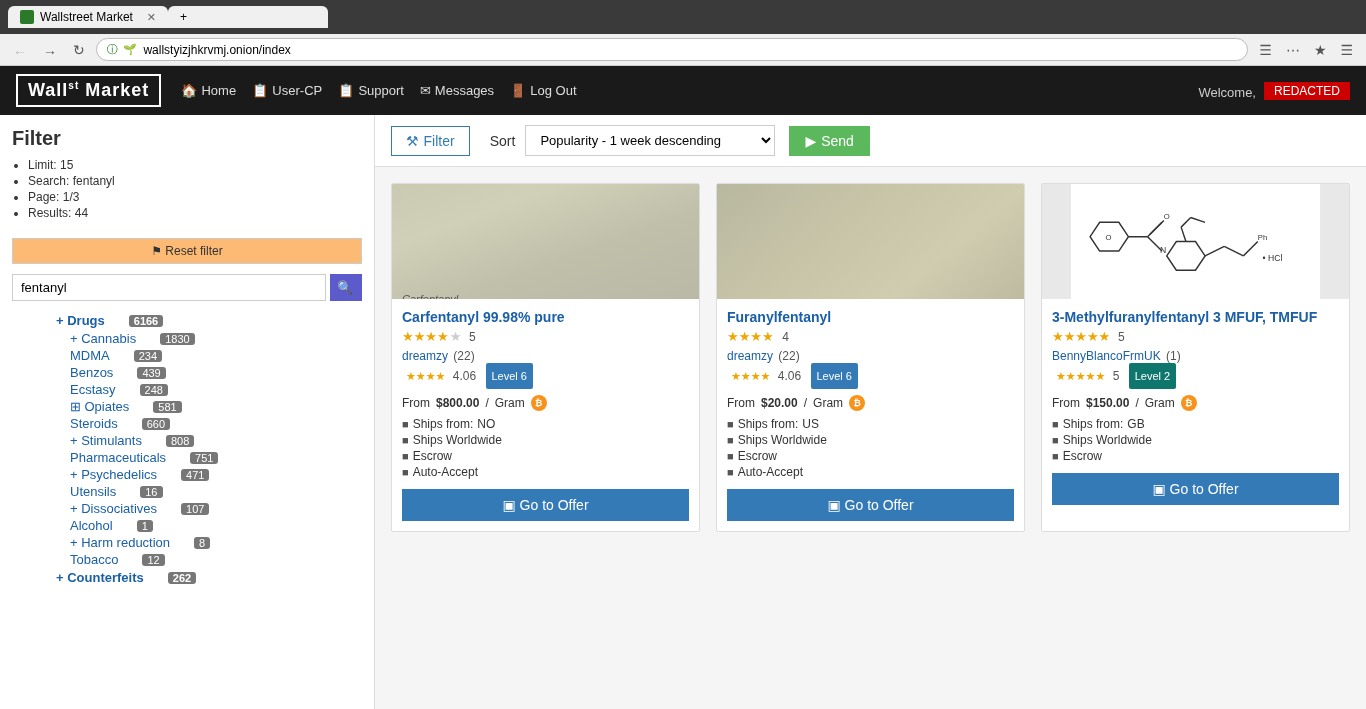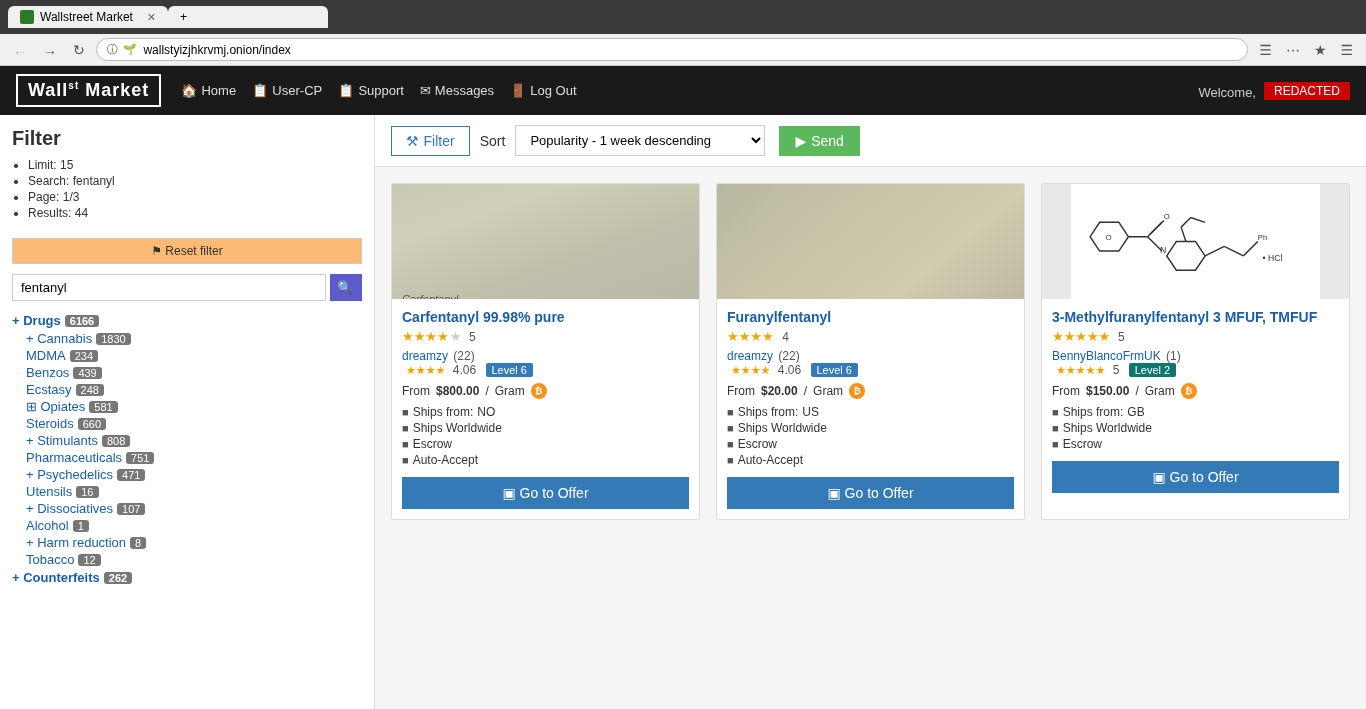--- a/index.html
+++ b/index.html
@@ -36,52 +36,52 @@
     .sidebar { width: 375px; background: white; padding: 12px; overflow-y: auto; border-right: 1px solid #ddd; }
     .filter-title { font-size: 20px; font-weight: bold; margin-bottom: 8px; color: #333; }
     .filter-info { margin-bottom: 18px; }
     .filter-info li { list-style: disc; margin-left: 16px; font-size: 12px; color: #333; margin-bottom: 2px; }
     .reset-btn { width: 100%; border: 1px solid #ccc; background: #fdba74; padding: 5px; font-size: 12px; cursor: pointer; margin-bottom: 10px; color: #333; }
     .search-row { display: flex; gap: 4px; margin-bottom: 10px; }
     .search-input { flex: 1; border: 1px solid #ccc; padding: 5px 8px; font-size: 13px; }
     .search-btn { background: #5b5bcc; color: white; border: none; padding: 5px 8px; cursor: pointer; font-size: 13px; }
 
     .category-list { font-size: 13px; }
-    .cat-item { padding: 2px 0; color: #1a5fa8; cursor: pointer; display: flex; align-items: center; gap: 0; }
+    .cat-item { padding: 2px 0; color: #1a5fa8; cursor: pointer; display: flex; align-items: center; gap: 20px; margin-left: 44px; }
     .cat-count { background: #777; color: white; border-radius: 3px; padding: 0 5px; font-size: 11px; margin-left: 4px; }
     .cat-sub { padding-left: 14px; }
     .cat-sub .cat-item { padding: 1px 0; }
 
     
     .content-area { flex: 1; overflow-y: auto; padding: 0; background: #f5f5f5; }
 
     .filter-bar { background: white; padding: 10px 16px; display: flex; align-items: center; gap: 10px; border-bottom: 1px solid #ddd; }
     .filter-btn { border: 1px solid #337ab7; color: #337ab7; background: white; padding: 6px 14px; font-size: 14px; cursor: pointer; display: flex; align-items: center; gap: 5px; }
-    .sort-label { font-size: 14px; color: #333; }
+    .sort-label { font-size: 14px; color: #333; margin-left: 10px; }
     .sort-select { border: 1px solid #ccc; padding: 6px 10px; font-size: 13px; min-width: 250px; background: white; }
     .send-btn { background: #5cb85c; color: white; border: none; padding: 7px 16px; font-size: 14px; cursor: pointer; display: flex; align-items: center; gap: 5px; margin-left: 4px; }
 
     .products-section { padding: 16px; }
     .products-title { font-size: 22px; font-weight: bold; margin-bottom: 14px; color: #333; }
 
     .products-grid { display: grid; grid-template-columns: repeat(3, 1fr); gap: 16px; }
 
     .product-card { background: white; border: 1px solid #ddd; border-radius: 2px; overflow: hidden; }
     .product-img { width: 100%; height: 115px; background: #e8e8e8; object-fit: cover; display: flex; align-items: center; justify-content: center; overflow: hidden; }
     .product-body { padding: 10px; }
     .product-title { color: #1a5fa8; font-size: 14px; font-weight: bold; margin-bottom: 4px; text-decoration: none; display: block; }
     .stars { color: #f0a500; font-size: 13px; display: inline-flex; gap: 1px; }
     .star-empty { color: #ccc; }
     .rating-count { font-size: 12px; color: #555; margin-left: 4px; }
     .seller-row { margin: 5px 0; font-size: 12px; }
     .seller-name { color: #1a5fa8; }
     .seller-reviews { color: #555; margin-left: 2px; }
     .seller-stars { color: #f0a500; font-size: 11px; margin-left: 4px; }
     .seller-rating { font-size: 12px; color: #555; margin-left: 4px; }
-    .level-badge { display: inline-block; padding: 1px 6px; font-size: 11px; color: white; border-radius: 2px; margin-left: 6px; }
+    .level-badge { display: inline-block; padding: 7px 6px; font-size: 11px; color: white; border-radius: 2px; margin-left: 6px; }
     .level-6 { background: #337ab7; }
     .level-2 { background: #0f766e; }
 
     .price-row { margin: 6px 0; font-size: 12px; color: #333; display: flex; align-items: center; gap: 6px; }
     .price { font-weight: bold; }
     .btc-icon { width: 16px; height: 16px; background: #f7931a; border-radius: 50%; display: inline-flex; align-items: center; justify-content: center; color: white; font-size: 9px; font-weight: bold; }
     .detail-row { font-size: 12px; color: #333; margin: 2px 0; display: flex; align-items: center; gap: 4px; }
     .detail-icon { color: #555; font-size: 11px; }
 
     .go-offer-btn { display: block; width: 100%; background: #337ab7; color: white; border: none; padding: 8px; font-size: 14px; cursor: pointer; text-align: center; margin-top: 10px; }

